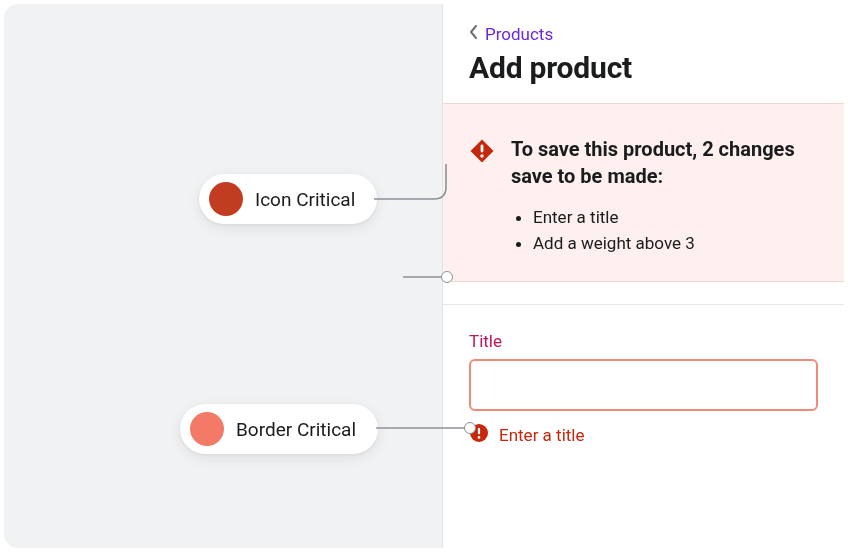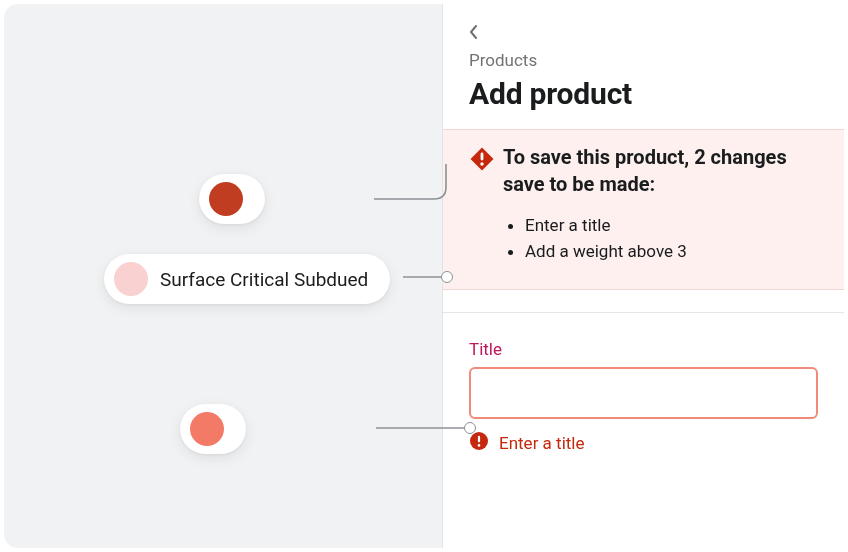--- a/index.html
+++ b/index.html
@@ -23,42 +23,41 @@
       top: 0; bottom: 0;
       left: 438px; right: 0;
       background: #ffffff;
       border-left: 1px solid #e1e3e5;
     }
     .panel-header {
       padding: 20px 26px 18px 26px;
     }
     .breadcrumb {
       display: inline-flex;
-      align-items: flex-start;
+      align-items: center;
       gap: 6px;
-      color: #737373;
+      color: #6d28d9;
       font-size: 17px;
       cursor: pointer;
-      flex-direction: column;
     }
     .breadcrumb svg { width: 10px; height: 16px; stroke: #6d7175; }
     .page-title {
       margin-top: 6px;
       font-size: 30px;
       font-weight: 700;
       color: #1a1c1d;
       letter-spacing: -0.2px;
     }
     .banner {
       background: #fdf0ef;
       border-top: 1px solid #f3d6d2;
       border-bottom: 1px solid #f3d6d2;
-      padding: 14px 26px 24px 26px;
+      padding: 32px 26px 24px 26px;
       display: flex;
-      gap: 8px;
+      gap: 16px;
     }
     .banner-icon {
       flex: 0 0 auto;
       margin-top: 2px;
     }
     .banner-icon svg { width: 26px; height: 26px; }
     .banner-title {
       font-size: 20px;
       font-weight: 700;
       color: #1a1c1d;
@@ -185,29 +184,27 @@
             <circle cx="10" cy="14.4" r="1.3" fill="#ffffff"></circle>
           </svg>
         </span>
         <span>Enter a title</span>
       </div>
     </div>
   </div>
 
   <div class="chip" style="left:195px; top:170px;">
     <span class="swatch" style="background:#c13d22;"></span>
+    <span>Icon Critical</span>
   </div>
 
-  <div class="chip" style="left:100px; top:250px;">
-    <span class="swatch" style="background:#f8d1d0;"></span>
-    <span>Surface Critical Subdued</span>
-  </div>
 
   <div class="chip" style="left:176px; top:400px;">
     <span class="swatch" style="background:#f27a66;"></span>
+    <span>Border Critical</span>
   </div>
 
   <svg class="connector" style="left:370px; top:160px; width:100px; height:50px;">
     <path d="M0 35 L60 35 Q72 35 72 23 L72 0"></path>
   </svg>
 
   <svg class="connector" style="left:399px; top:268px; width:44px; height:10px;">
     <path d="M0 5 L44 5"></path>
   </svg>
   <div class="endpoint" style="left:437px; top:267px;"></div>

